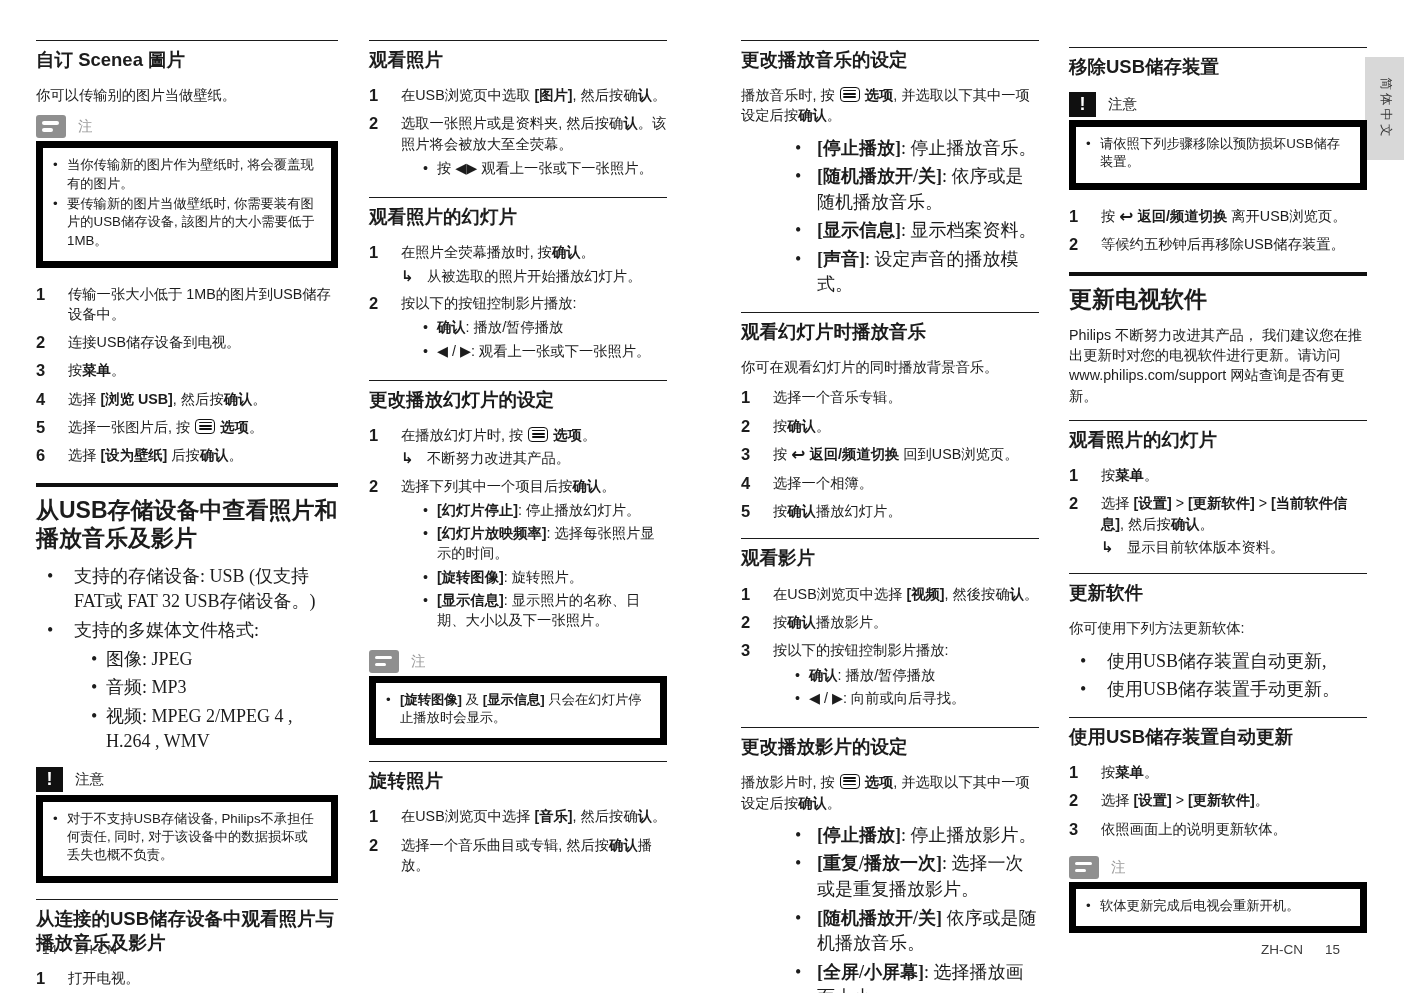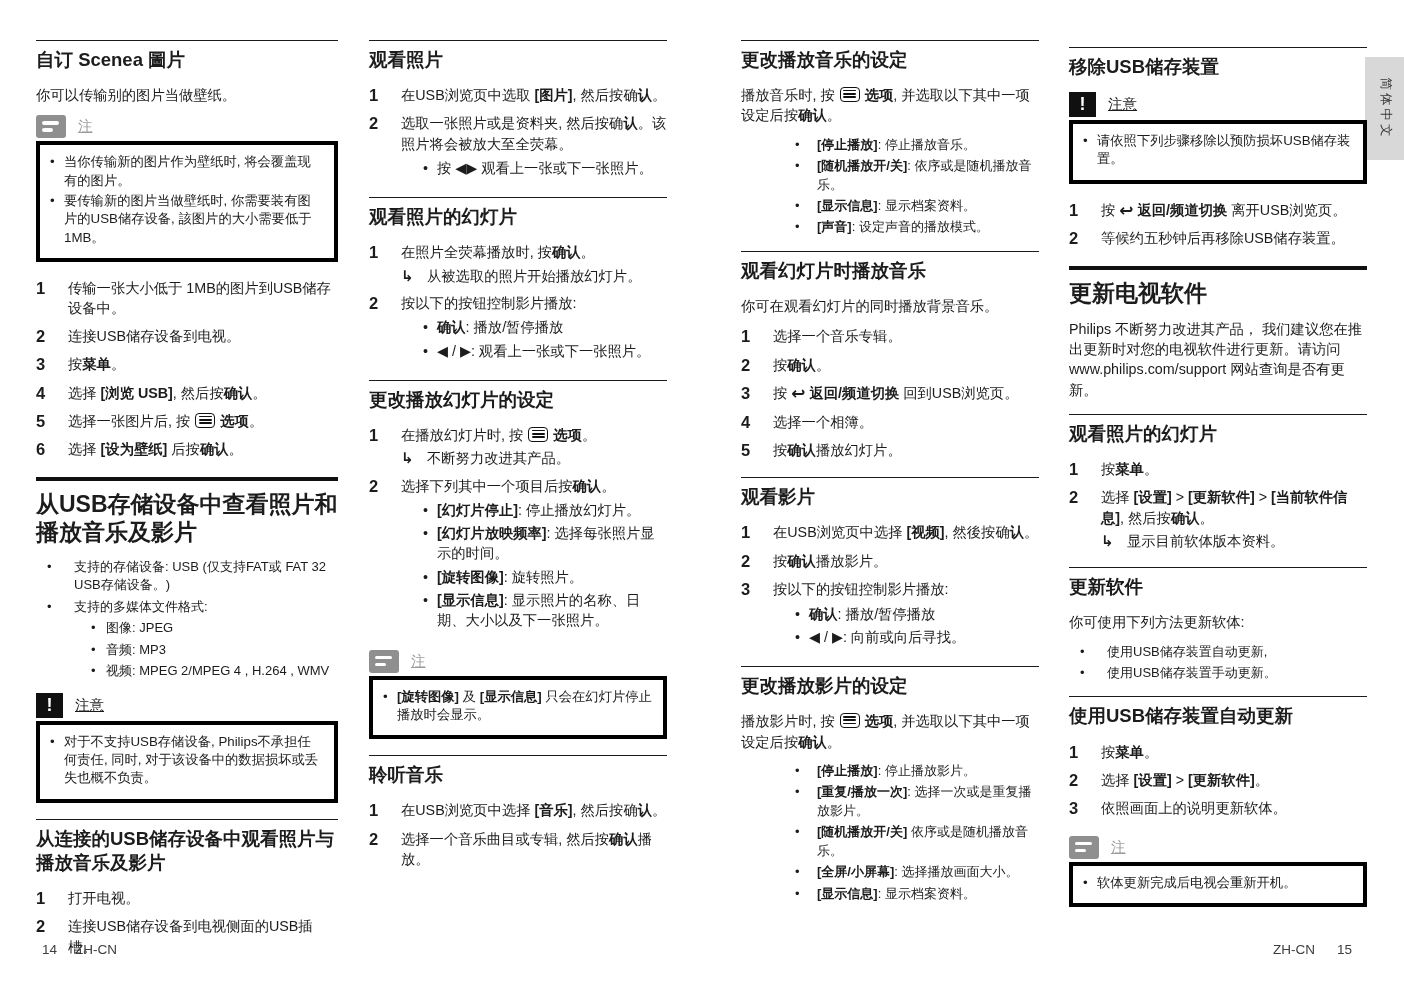--- a/index.html
+++ b/index.html
@@ -23,52 +23,52 @@
   .steps{list-style:none;margin:2px 0 16px;padding:0;}
   .steps li.step{display:grid;grid-template-columns:32px 1fr;margin-bottom:7px;}
   .step .num{font-weight:bold;font-size:16.5px;line-height:1.3;}
   .step .stext{font-size:14.3px;line-height:1.42;}
   .result{display:grid;grid-template-columns:26px 1fr;margin-top:3px;}
   .result .arr{font-weight:bold;font-size:15px;line-height:1.3;}
   ul.subs{list-style:none;margin:4px 0 0;padding:0;}
   ul.subs li{position:relative;padding-left:36px;margin-bottom:3px;}
   ul.subs li::before{content:"\2022";position:absolute;left:22px;}
   
-  ul.bullets{list-style:none;margin:0 0 12px;padding:0;font-size:13px;line-height:1.42;}
+  ul.bullets{list-style:none;margin:0 0 12px;padding:0;font-size:18px;line-height:1.42;font-family:Liberation Serif, serif;}
   ul.bullets>li{position:relative;padding-left:38px;margin-bottom:3px;}
   ul.bullets>li::before{content:"\2022";position:absolute;left:11px;}
   ul.bullets.deep>li{padding-left:76px;}
   ul.bullets.deep>li::before{left:54px;}
   ul.subs-inner{list-style:none;margin:3px 0 0;padding:0;}
   ul.subs-inner li{position:relative;padding-left:32px;margin-bottom:3px;}
   ul.subs-inner li::before{content:"\2022";position:absolute;left:17px;}
   
   .callout{margin:4px 0 16px;}
   .callout-head{display:flex;align-items:center;gap:12px;margin:0 0 3px;}
   .note-ic{width:30px;height:23px;background:#8f8f8f;border-radius:3px;position:relative;flex:0 0 auto;}
   .note-ic i{position:absolute;left:6px;height:3.2px;background:#fff;border-radius:2px;display:block;}
   .note-ic i:nth-child(1){top:6px;width:17px;}
   .note-ic i:nth-child(2){top:13px;width:11px;}
   .caution-ic{width:27px;height:25px;background:#101010;color:#fff;display:flex;align-items:center;justify-content:center;
     font-weight:bold;font-size:18px;flex:0 0 auto;}
-  .callout-label{font-size:14.5px;text-decoration:underline;}
+  .callout-label{font-size:14.5px;}
   .note .callout-label{color:#9b9b9b;}
   .caution .callout-label{color:#1c1c1c;}
-  .callout-box{border:4px solid #000000;padding:8px 10px 9px 8px;}
+  .callout-box{border:7px solid #000000;padding:8px 10px 9px 8px;}
   .callout-box ul{list-style:none;margin:0;padding:0;font-size:13.3px;line-height:1.38;}
   .callout-box li{position:relative;padding-left:16px;margin-bottom:2px;}
   .callout-box li::before{content:"\2022";position:absolute;left:2px;}
   
   .opt-icon{display:inline-block;width:18px;height:13px;border:1.6px solid #111;border-radius:4px;vertical-align:-2px;margin:0 1px;}
   .opt-icon i{display:block;height:1.7px;background:#111;margin:1.7px 2.5px 0 2.5px;border-radius:1px;}
   .back-icon{font-weight:bold;font-size:17px;line-height:1;vertical-align:-1px;}
   
   .footer{position:absolute;bottom:36px;font-size:13.5px;color:#3d3d3d;}
   .footer span{margin-right:18px;}
-  .footer.fr{right:52px;}  .footer.fr span{margin:0 0 0 22px;}
+  .footer.fr{right:64px;}  .footer.fr span{margin:0 0 0 22px;}
   .footer.fl{left:42px;}
   .lang-tab{position:absolute;right:0;top:57px;width:39px;height:103px;background:#d8d8d8;
     display:flex;align-items:center;justify-content:center;overflow:hidden;}
   .lang-tab span{transform:rotate(90deg);white-space:nowrap;font-size:12.5px;color:#333;letter-spacing:3px;}
   b{font-weight:bold;}
 </style>
 </head>
 <body>
 
 <div id="doc">
@@ -234,21 +234,21 @@
           </div>
           <div class="callout-box">
             <ul>
               <li><b>[旋转图像]</b> 及 <b>[显示信息]</b> 只会在幻灯片停止播放时会显示。</li>
             </ul>
           </div>
         </div>
       </section>
       <section class="sec">
         <div class="rule thin"></div>
-        <h2 class="sec-h">聆听音乐</h2>
+        <h2 class="sec-h">旋转照片</h2>
         <ol class="steps">
           <li class="step">
             <span class="num">1</span>
             <div class="stext"><span>在USB浏览页中选择 <b>[音乐]</b>, 然后按确<b>认</b>。</span></div>
           </li>
           <li class="step">
             <span class="num">2</span>
             <div class="stext"><span>选择一个音乐曲目或专辑, 然后按<b>确认</b>播放。</span></div>
           </li>
         </ol>

